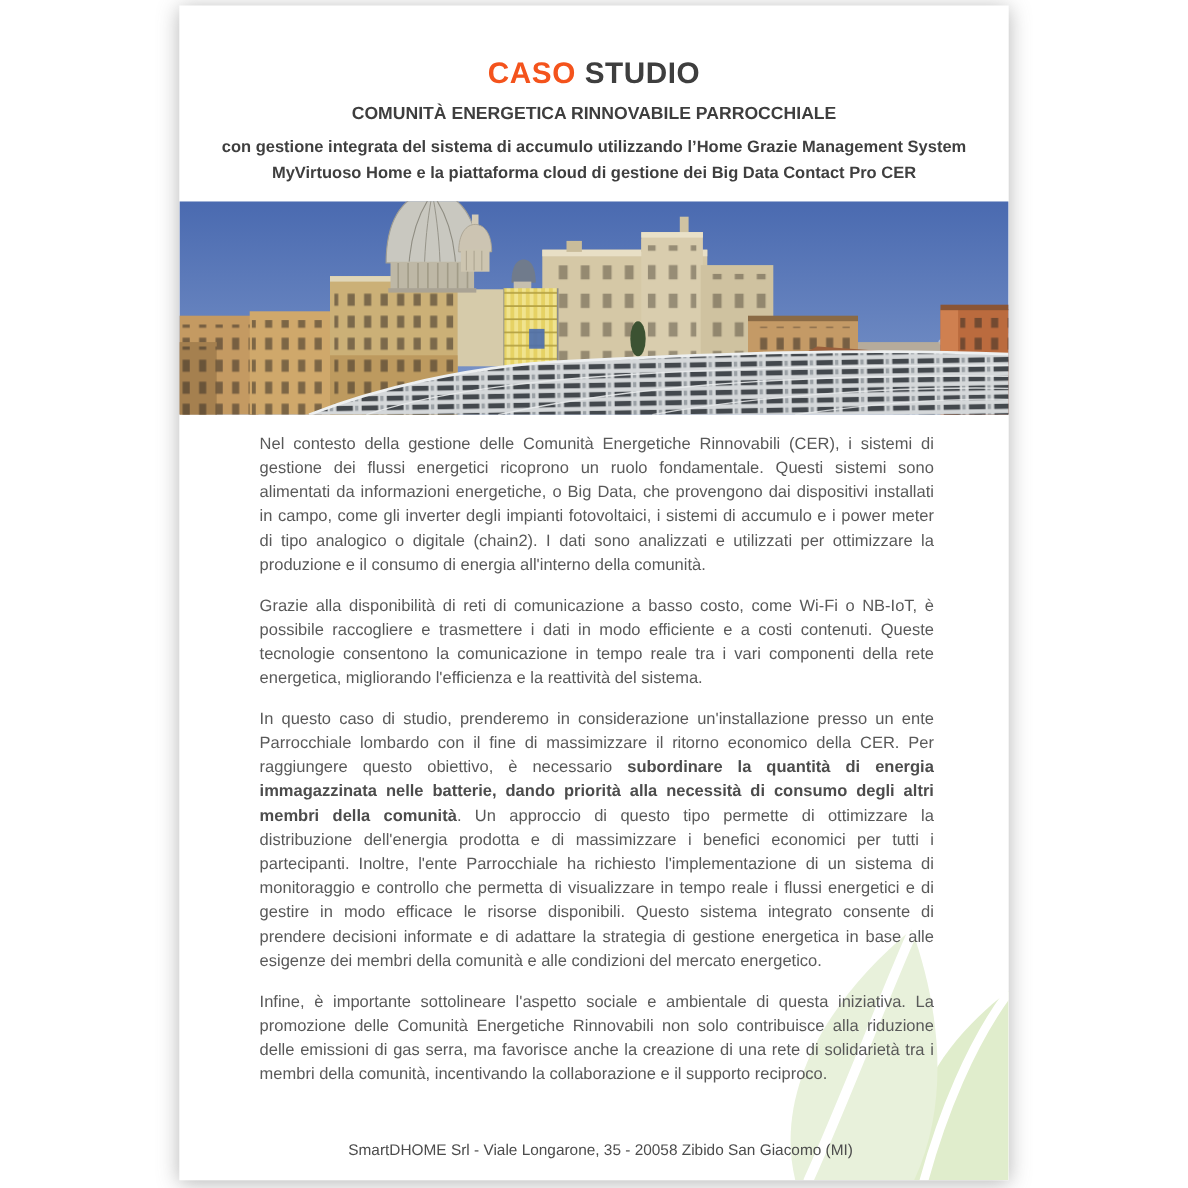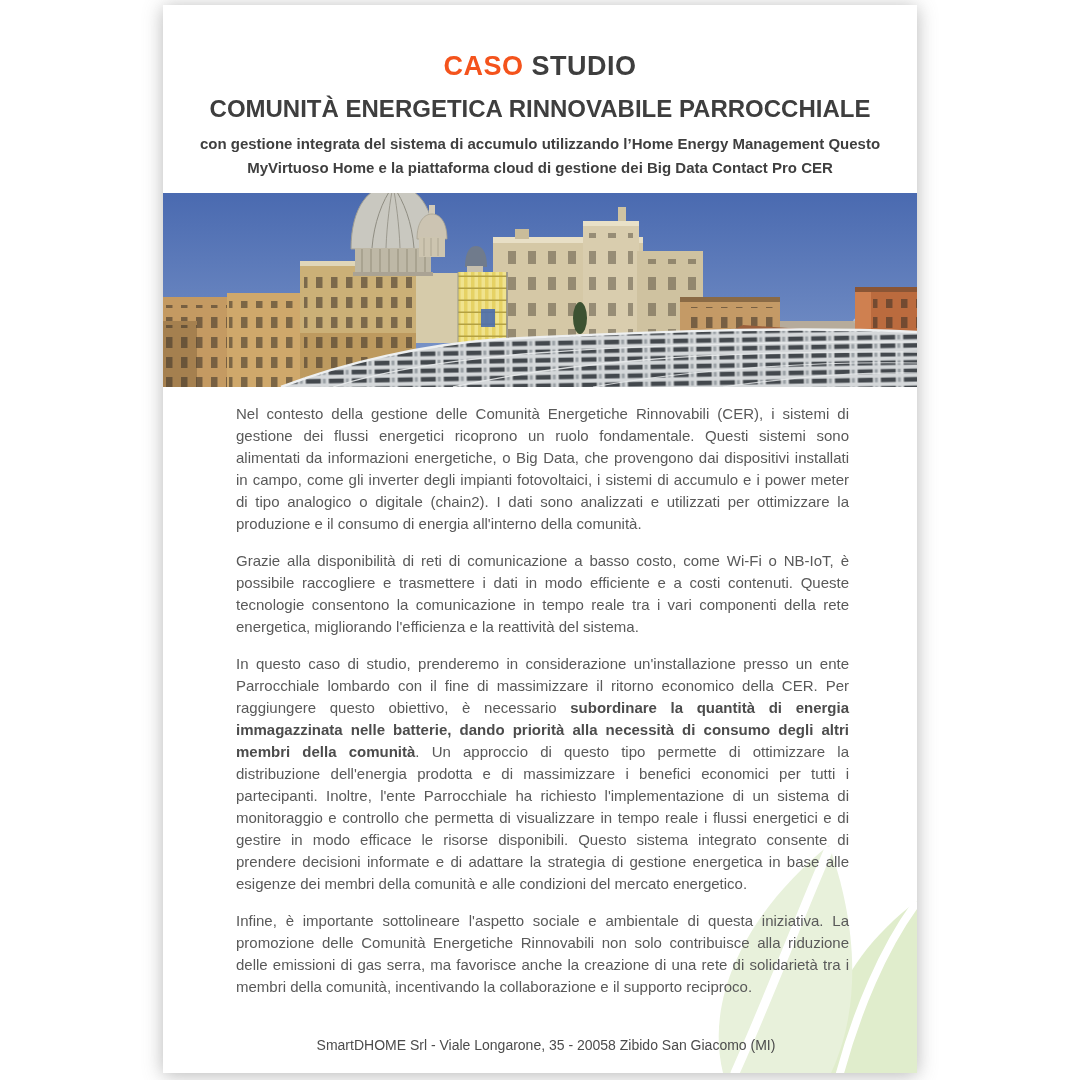--- a/index.html
+++ b/index.html
@@ -25,21 +25,21 @@
   
   .header { text-align:center; }
   .eyebrow {
     margin-top:46px;
     font-weight:bold; font-size:27px; letter-spacing:.5px;
     color:#3e3e3e;
   }
   .eyebrow .accent { color:#f4531c; }
   .doc-title {
     margin-top:13px;
-    font-weight:bold; font-size:24px; letter-spacing:0;
+    font-weight:bold; font-size:16px; letter-spacing:0;
     color:#3e3e3e;
   }
   .subtitle {
     margin-top:9px;
     font-weight:bold; font-size:15px; line-height:24px;
     color:#3f3f3f;
   }
 
   
   .hero { display:block; margin-top:13px; width:754px; height:194px; }
@@ -85,21 +85,21 @@
     </svg>
 
     <div class="page-content">
 
       <div class="header">
         <div class="eyebrow">
           <span class="accent">CASO</span><span> STUDIO</span>
         </div>
         <div class="doc-title">COMUNITÀ ENERGETICA RINNOVABILE PARROCCHIALE</div>
         <div class="subtitle">
-          <div>con gestione integrata del sistema di accumulo utilizzando l’Home Energy Management Questo</div>
+          <div>con gestione integrata del sistema di accumulo utilizzando l’Home Grazie Management System</div>
           <div>MyVirtuoso Home e la piattaforma cloud di gestione dei Big Data Contact Pro CER</div>
         </div>
       </div>
 
       <svg class="hero" viewBox="0 0 754 194" preserveAspectRatio="none">
         <defs>
           <linearGradient id="sky" x1="0" y1="0" x2="0" y2="1">
             <stop offset="0" stop-color="#4a6ab0"></stop>
             <stop offset="0.7" stop-color="#6d89c2"></stop>
             <stop offset="1" stop-color="#8ea5cf"></stop>

